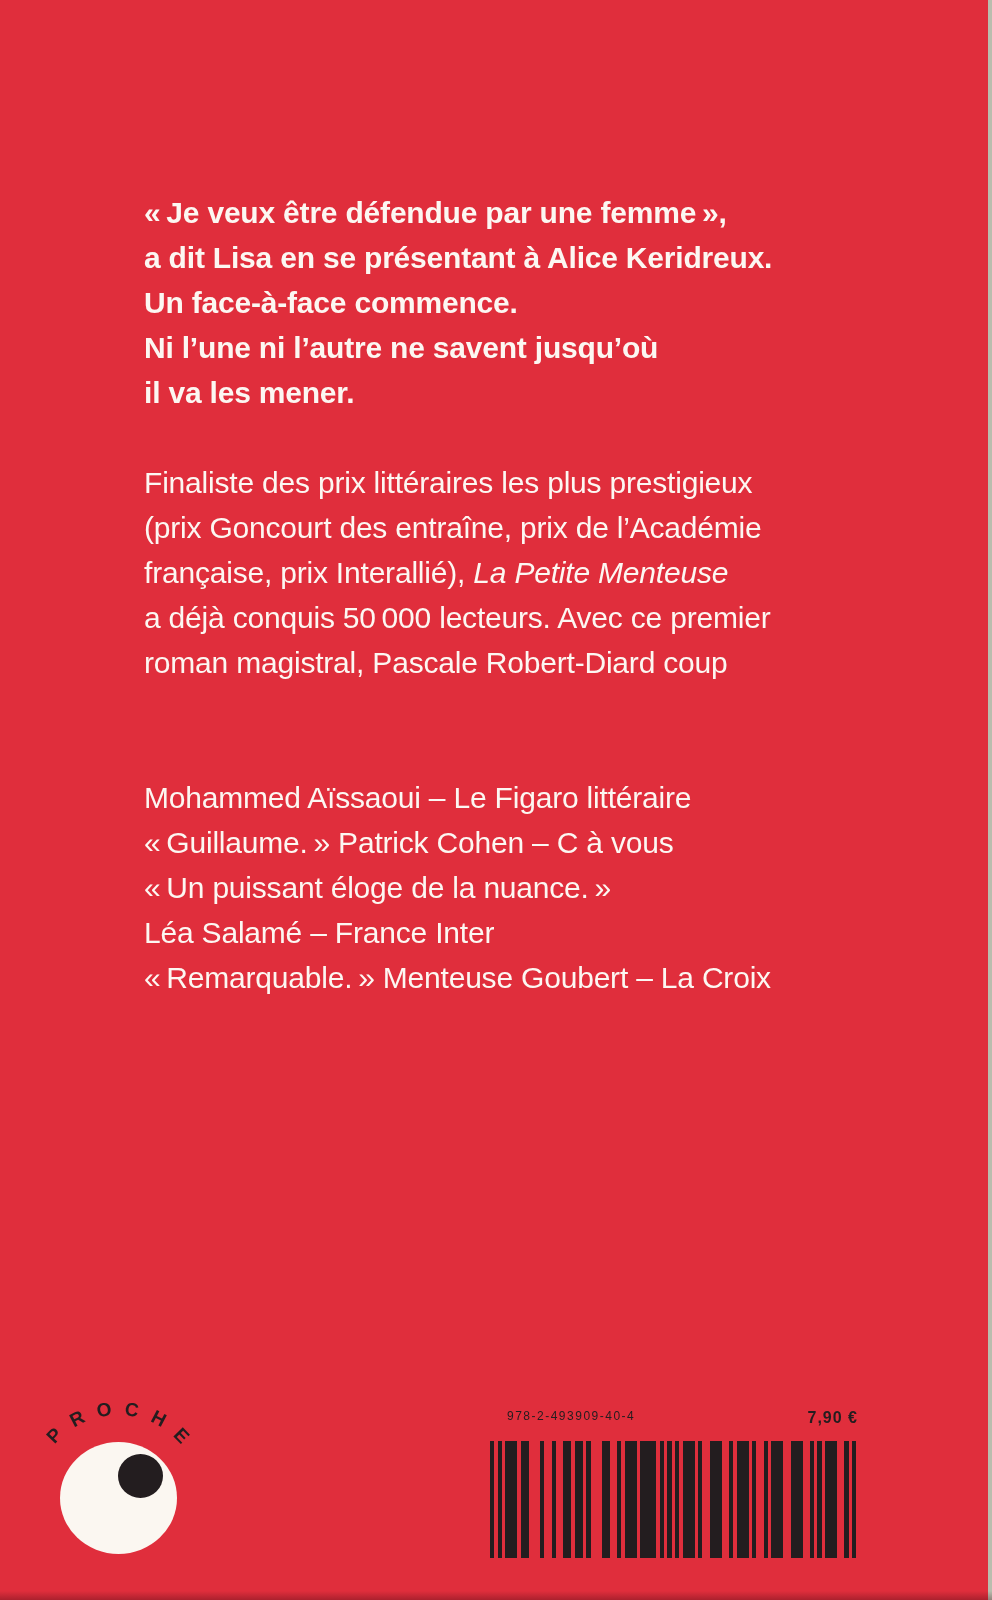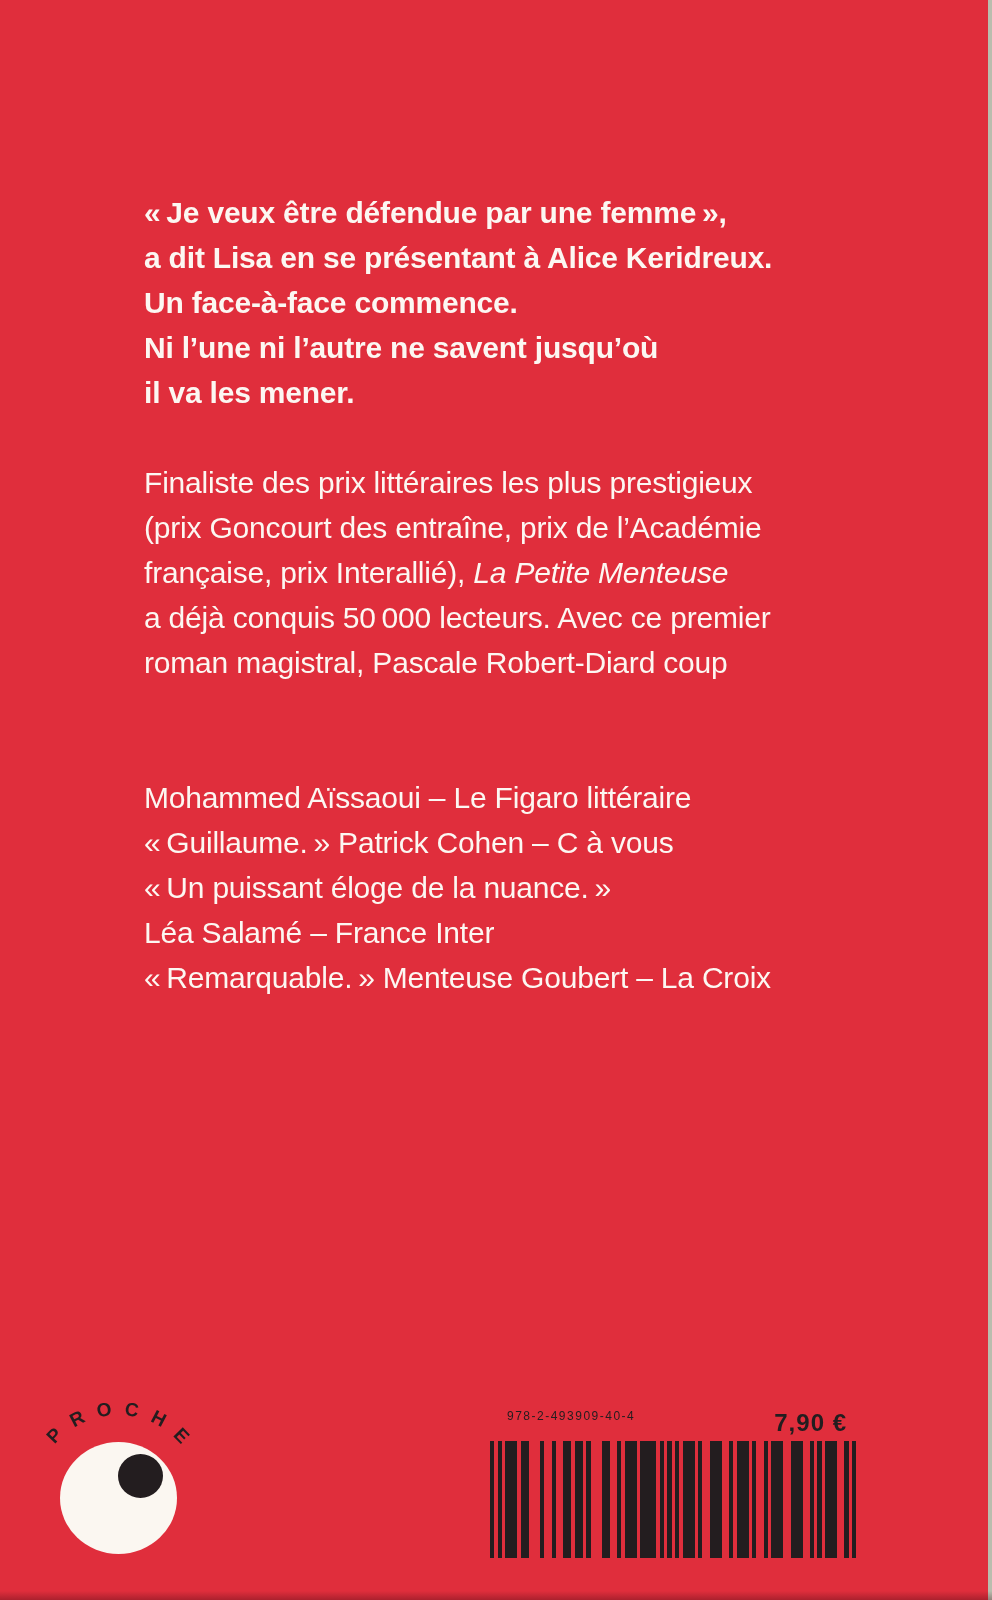--- a/index.html
+++ b/index.html
@@ -45,22 +45,22 @@
     transform:rotate(var(--a,0deg)) translate(-50%,-99px);
   }
 
   
   .isbn{
     position:absolute;left:490px;top:1409px;
     font-size:12px;font-weight:400;letter-spacing:1.5px;
     color:var(--ink,#231d1f);white-space:pre;margin-left:17px;
   }
   .price{
-    position:absolute;right:145px;top:1409px;
-    font-size:24px;font-weight:700;letter-spacing:1px;
+    position:absolute;right:134px;top:1409px;
+    font-size:16px;font-weight:700;letter-spacing:1px;
     color:var(--ink,#231d1f);white-space:pre;
   }
   .bars{position:absolute;left:490px;top:1441px;width:366px;height:117px;}
   .bar{position:absolute;top:0;height:100%;background:var(--ink,#231d1f);}
 
   
   .edge-right{
     position:absolute;right:0;top:0;width:4px;height:100%;
     background:#b9bdae;
   }

